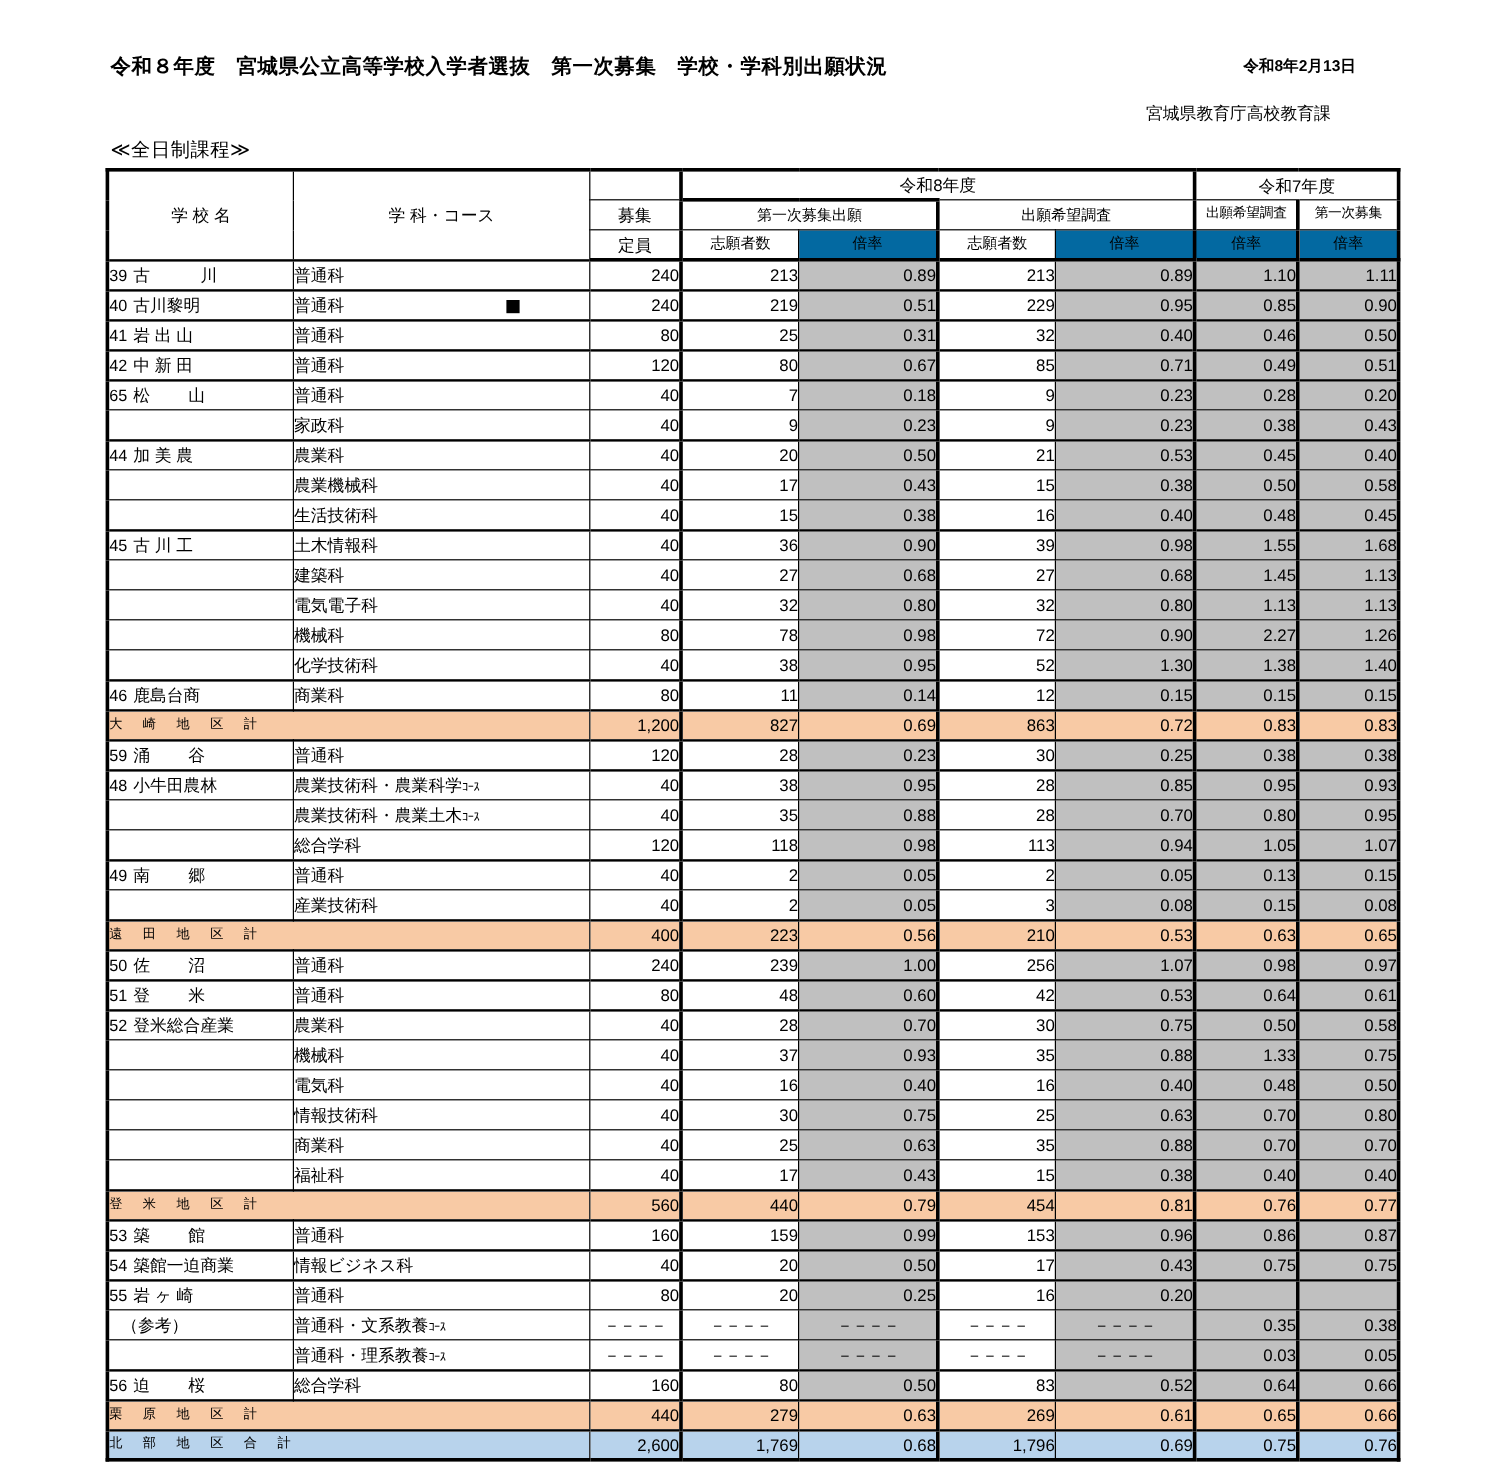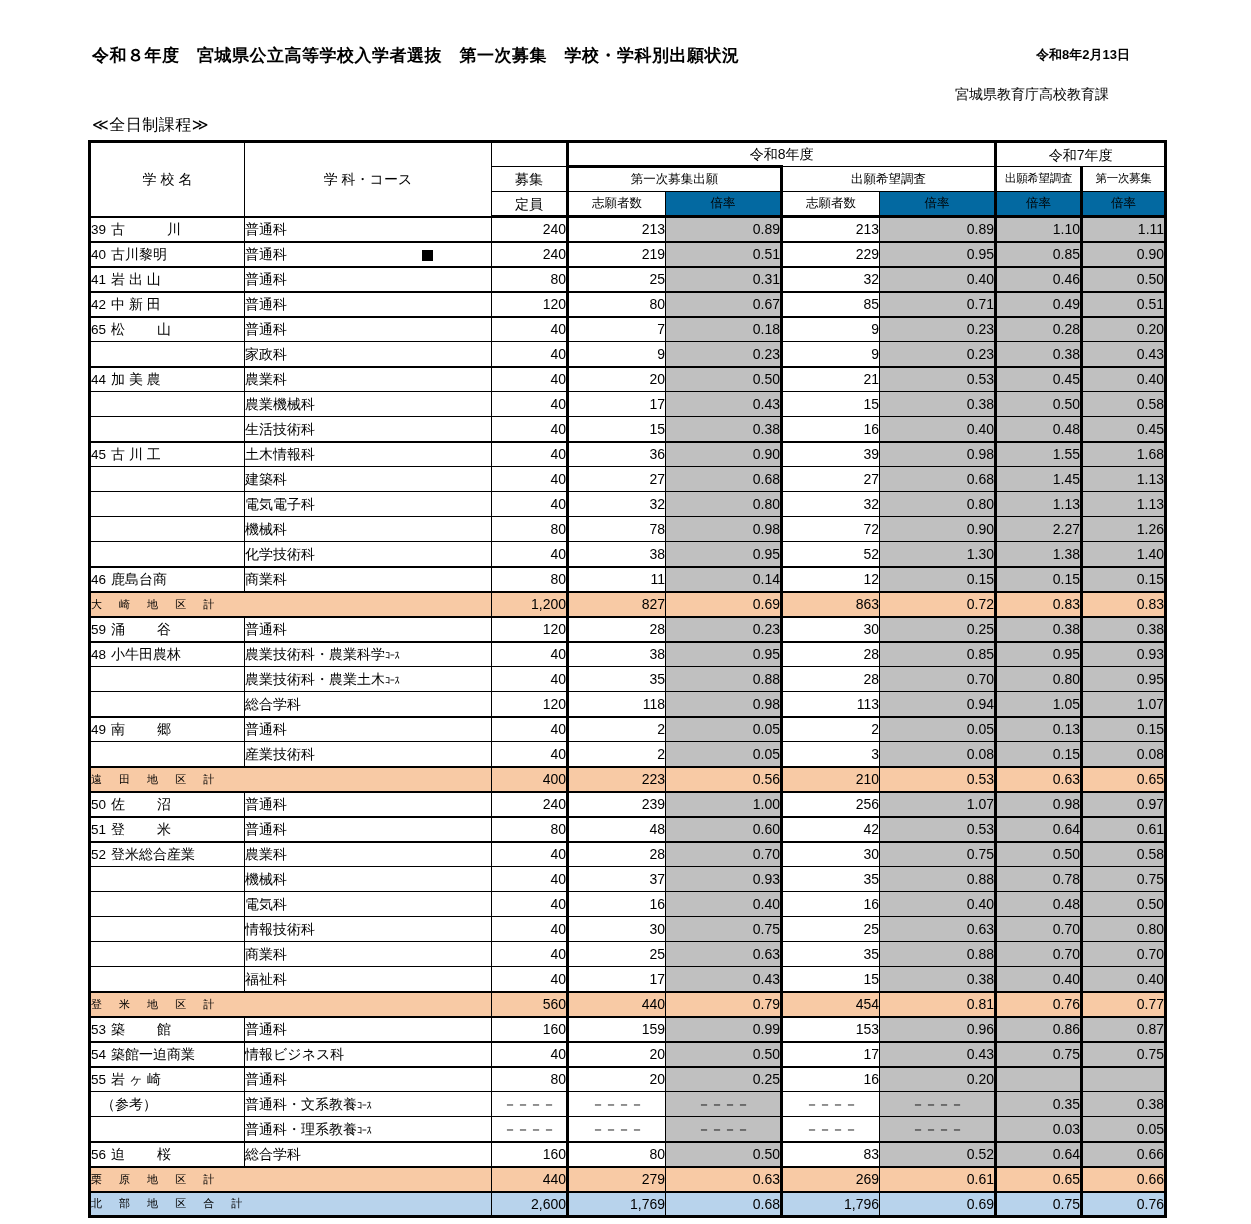--- a/index.html
+++ b/index.html
@@ -519,21 +519,21 @@
             <td class="num gray thick-l thick-r">0.58</td>
           </tr>
           <tr>
             <td class="school thick-l blank-school"></td>
             <td class="dept"><span>機械科</span></td>
             <td class="num">40</td>
             <td class="num thick-l">37</td>
             <td class="num gray">0.93</td>
             <td class="num thick-l">35</td>
             <td class="num gray">0.88</td>
-            <td class="num gray thick-l">0.78</td>
+            <td class="num gray thick-l">1.33</td>
             <td class="num gray thick-l thick-r">0.75</td>
           </tr>
           <tr>
             <td class="school thick-l blank-school"></td>
             <td class="dept"><span>電気科</span></td>
             <td class="num">40</td>
             <td class="num thick-l">16</td>
             <td class="num gray">0.40</td>
             <td class="num thick-l">16</td>
             <td class="num gray">0.40</td>

